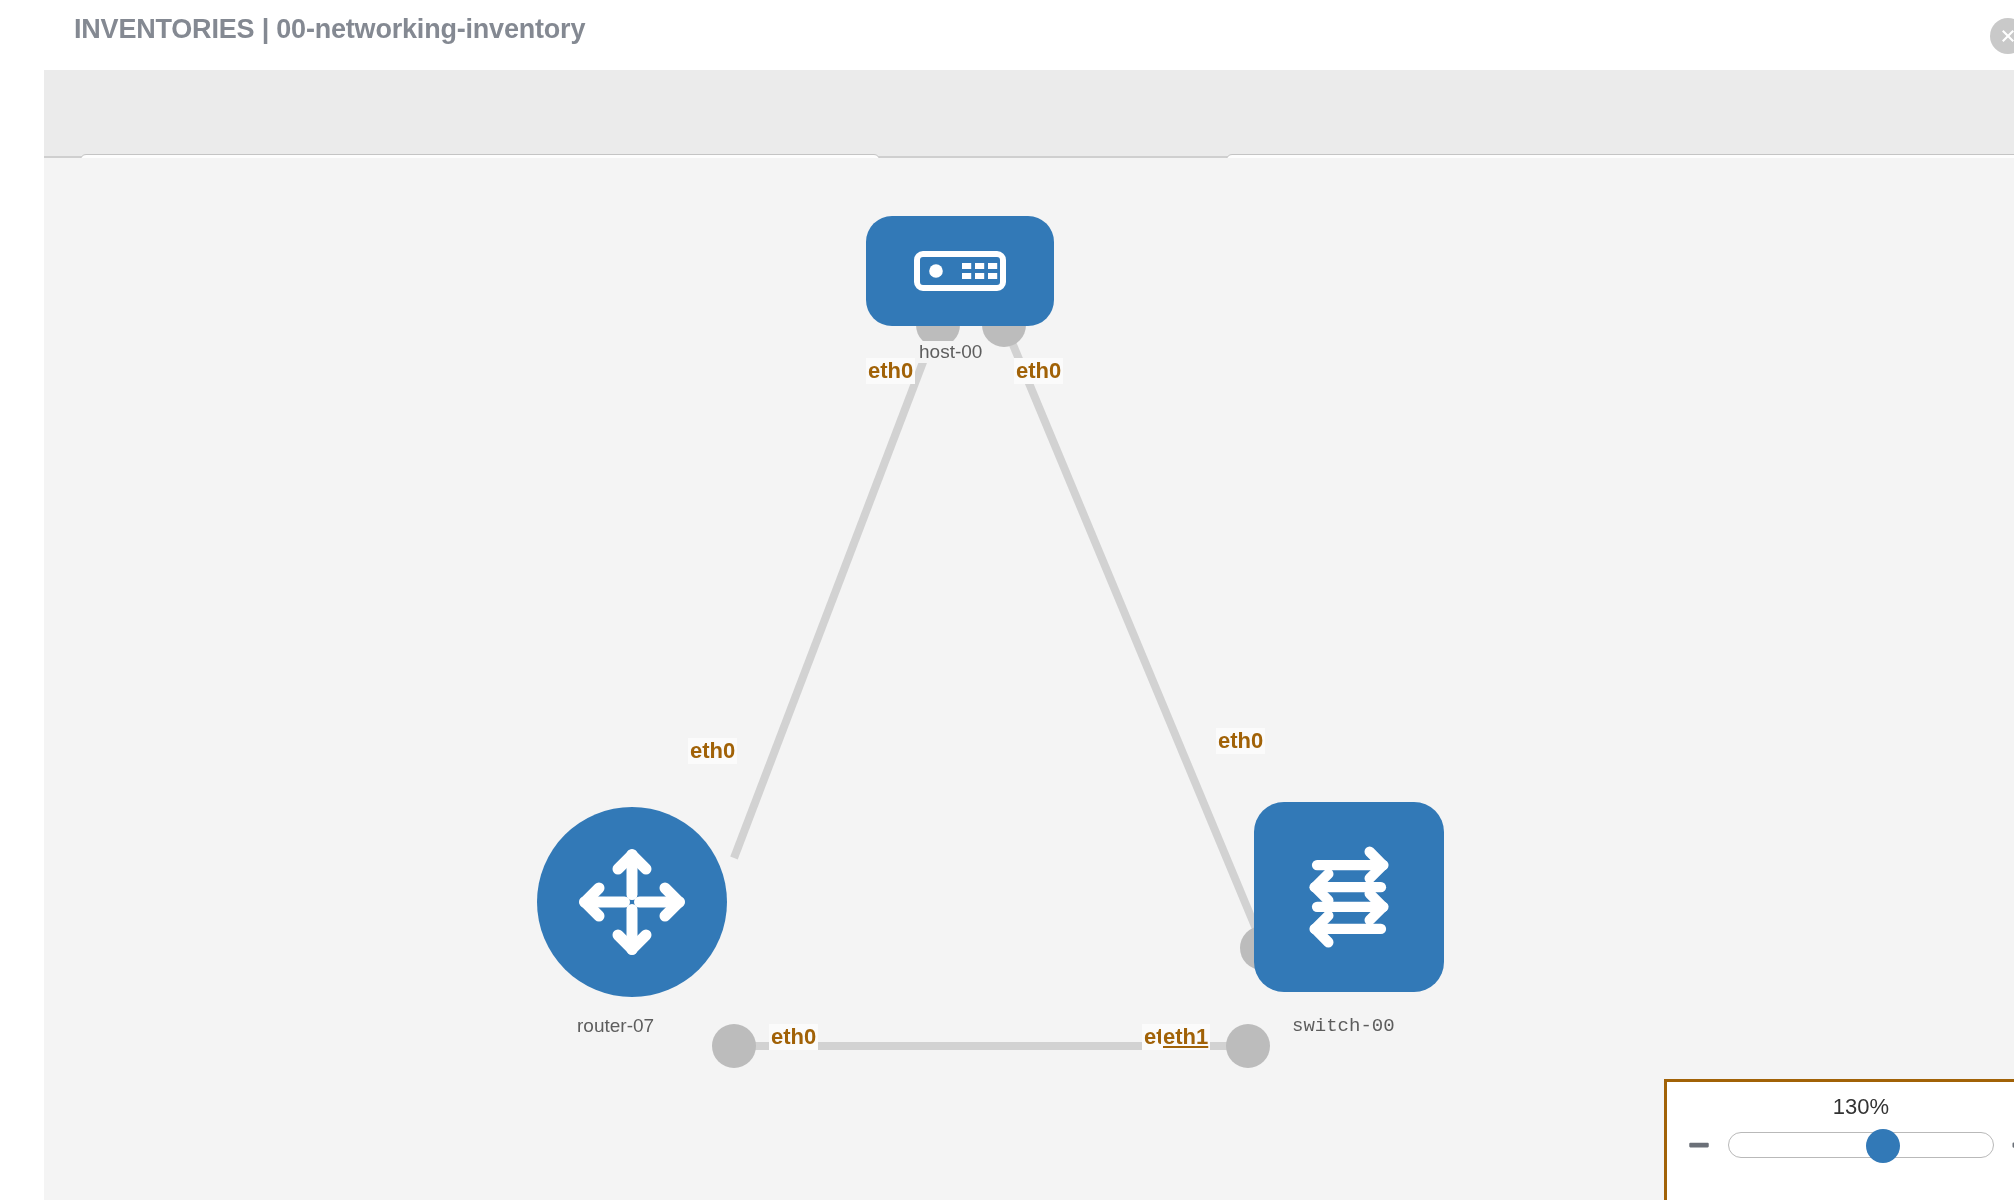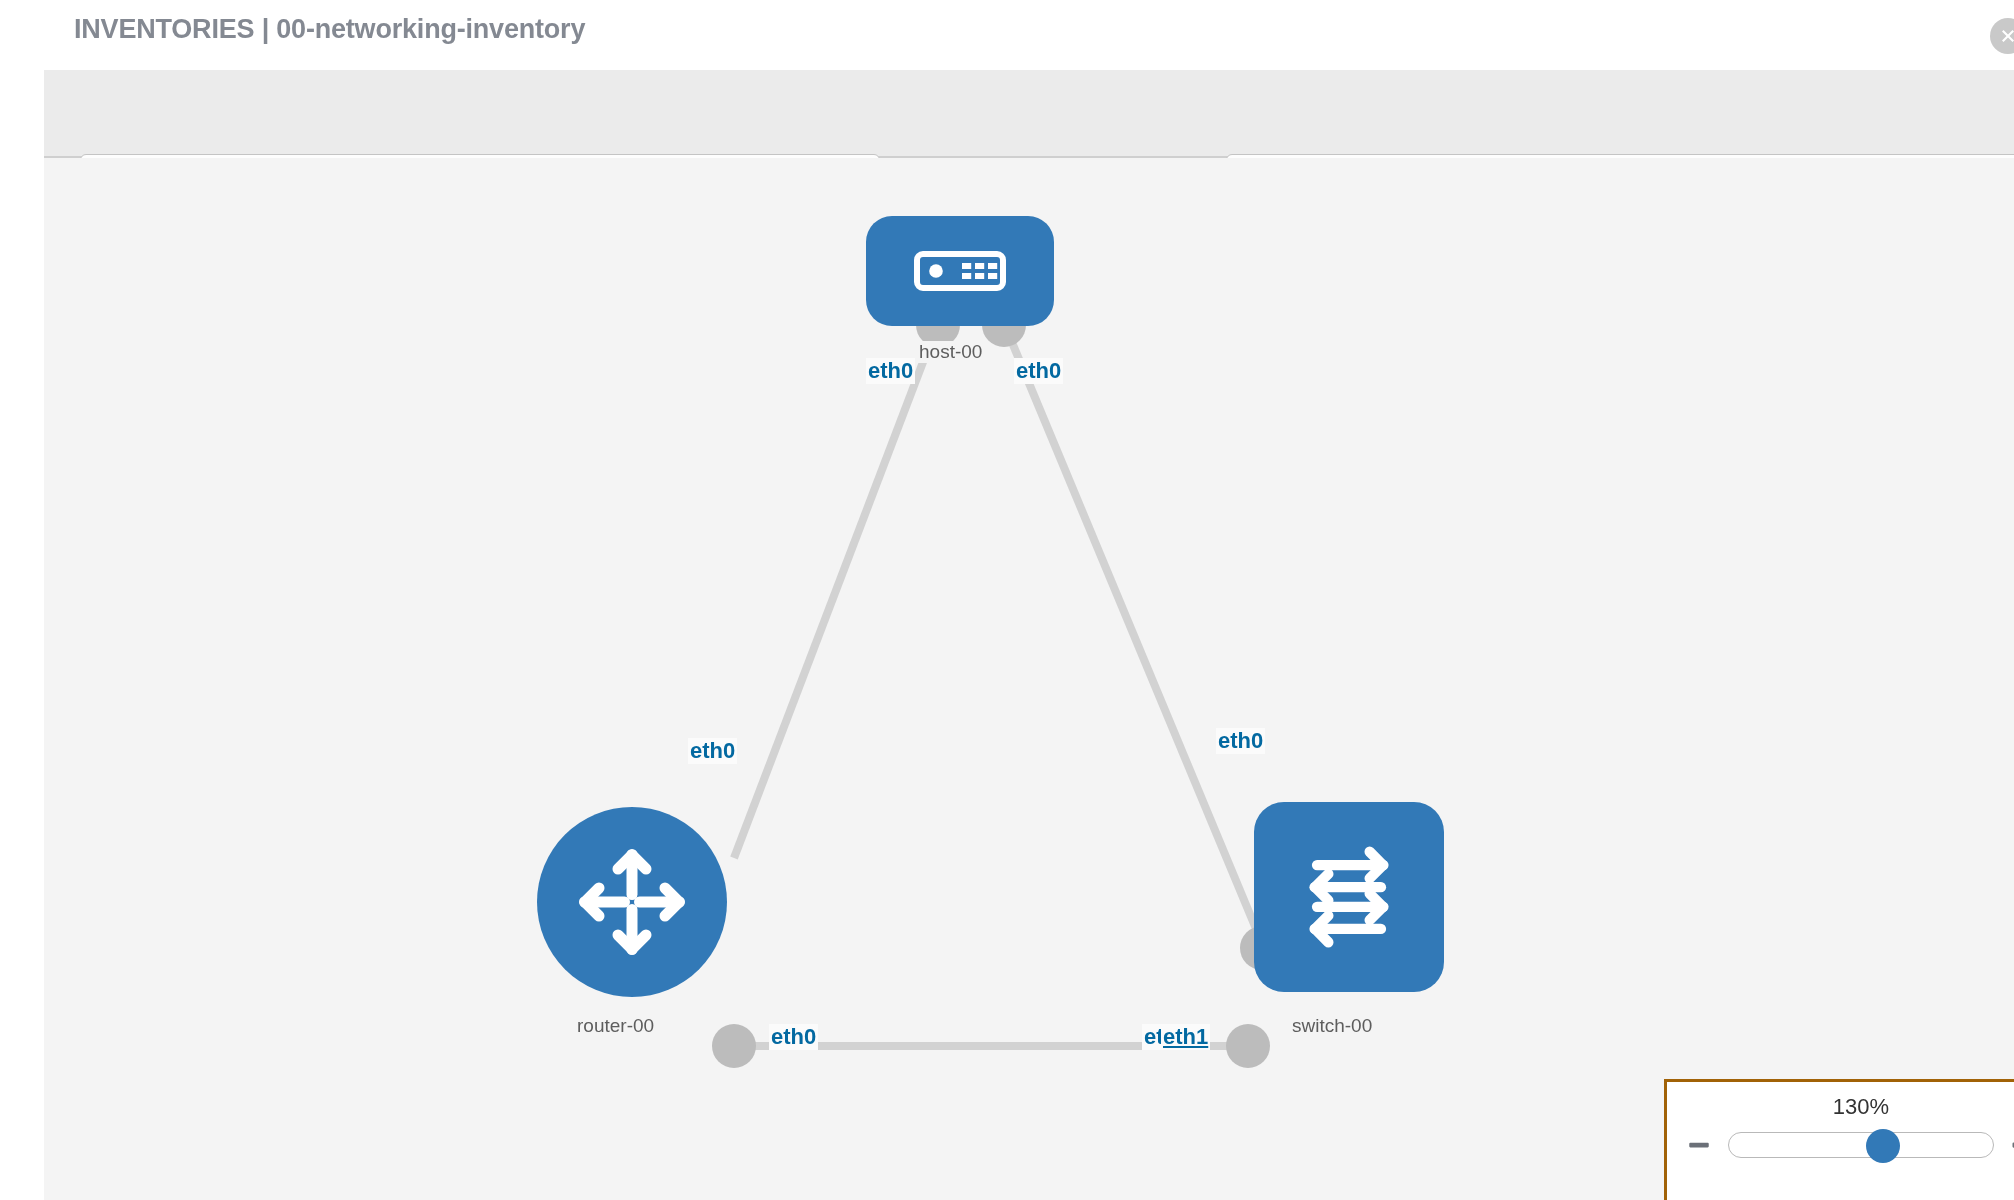--- a/index.html
+++ b/index.html
@@ -82,37 +82,37 @@
   #switch-shape { left: 1210px;top: 644px; width: 190px; height: 190px; border-radius: 30px; }
 
   .node-label {
     position: absolute;
     font-size: 19px; color: #5d5d5d;
     background: #f4f4f4; padding: 0 3px;
     white-space: nowrap;
   }
   #host-label   { left: 872px;  top: 183px; }
   #router-label { left: 530px;  top: 857px; }
-  #switch-label { left: 1245px; top: 857px; }
+  #switch-label { left: 1245px; top: 857px; font-family: Liberation Mono, monospace; }
 
   
   .port {
     position: absolute; width: 44px; height: 44px;
     border-radius: 50%; background: #bcbcbc;
   }
   #port-host-l   { left: 872px;  top: 145px; }
   #port-host-r   { left: 938px;  top: 145px; }
   #port-router-r { left: 668px;  top: 866px; }
   #port-switch-t { left: 1196px; top: 768px; }
   #port-switch-l { left: 1182px; top: 866px; }
 
   
   .edge-label {
     position: absolute;
-    font-size: 22px; color: #0369a1; font-weight: 600;
+    font-size: 22px; color: #a16207; font-weight: 600;
     background: #fbfbfb; padding: 0 2px;
     white-space: nowrap;
   }
   #lbl-host-left   { left: 822px;  top: 200px; }
   #lbl-host-right  { left: 970px;  top: 200px; }
   #lbl-router-up   { left: 644px;  top: 580px; }
   #lbl-switch-up   { left: 1172px; top: 570px; }
   #lbl-router-r    { left: 725px;  top: 866px; }
   #lbl-switch-l-a  { left: 1098px; top: 866px; }
   #lbl-switch-l-b  { left: 1117px; top: 866px; text-decoration: underline; }
@@ -225,21 +225,21 @@
             <path d="M18.4 10.8 L24 5.2 L29.6 10.8"></path>
           <path d="M24 43 V27"></path>
             <path d="M18.4 37.2 L24 42.8 L29.6 37.2"></path>
           <path d="M5 24 H21"></path>
             <path d="M10.8 18.4 L5.2 24 L10.8 29.6"></path>
           <path d="M43 24 H27"></path>
             <path d="M37.2 18.4 L42.8 24 L37.2 29.6"></path>
         </g>
       </svg>
     </div>
-    <div class="node-label" id="router-label">router-00</div>
+    <div class="node-label" id="router-label">router-07</div>
 
     <div class="node-shape" id="switch-shape">
       <svg width="118" height="118" viewBox="0 0 48 48">
         <g fill="none" stroke="#ffffff" stroke-width="4.2" stroke-linecap="round" stroke-linejoin="round">
           <path d="M11 11 H38"></path>
             <path d="M32.4 5.6 L37.8 11 L32.4 16.4"></path>
           <path d="M37 20 H10"></path>
             <path d="M15.6 14.6 L10.2 20 L15.6 25.4"></path>
           <path d="M11 28 H38"></path>
             <path d="M32.4 22.6 L37.8 28 L32.4 33.4"></path>

